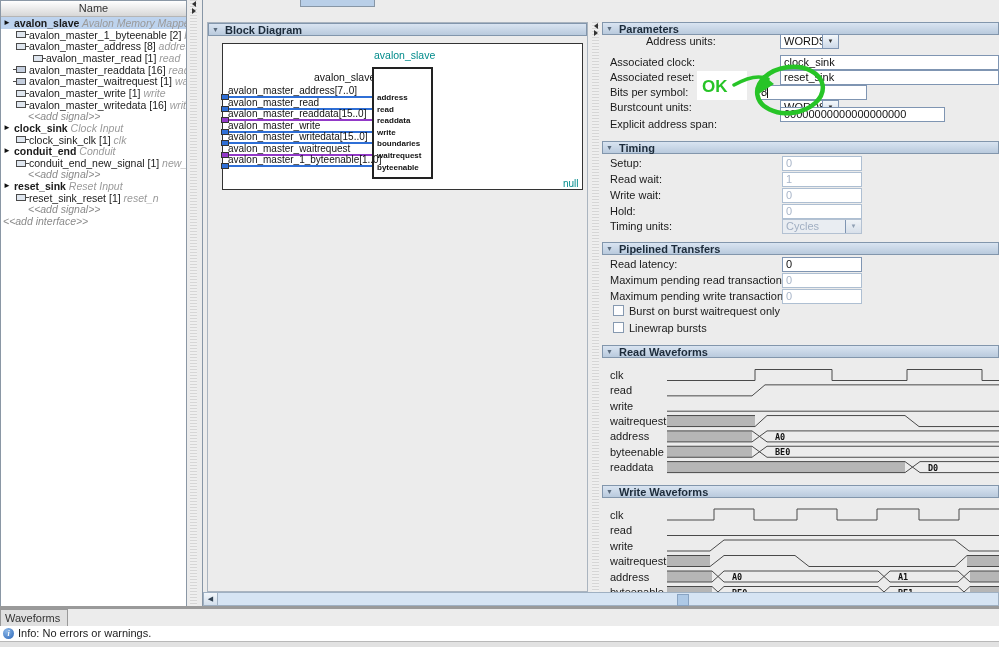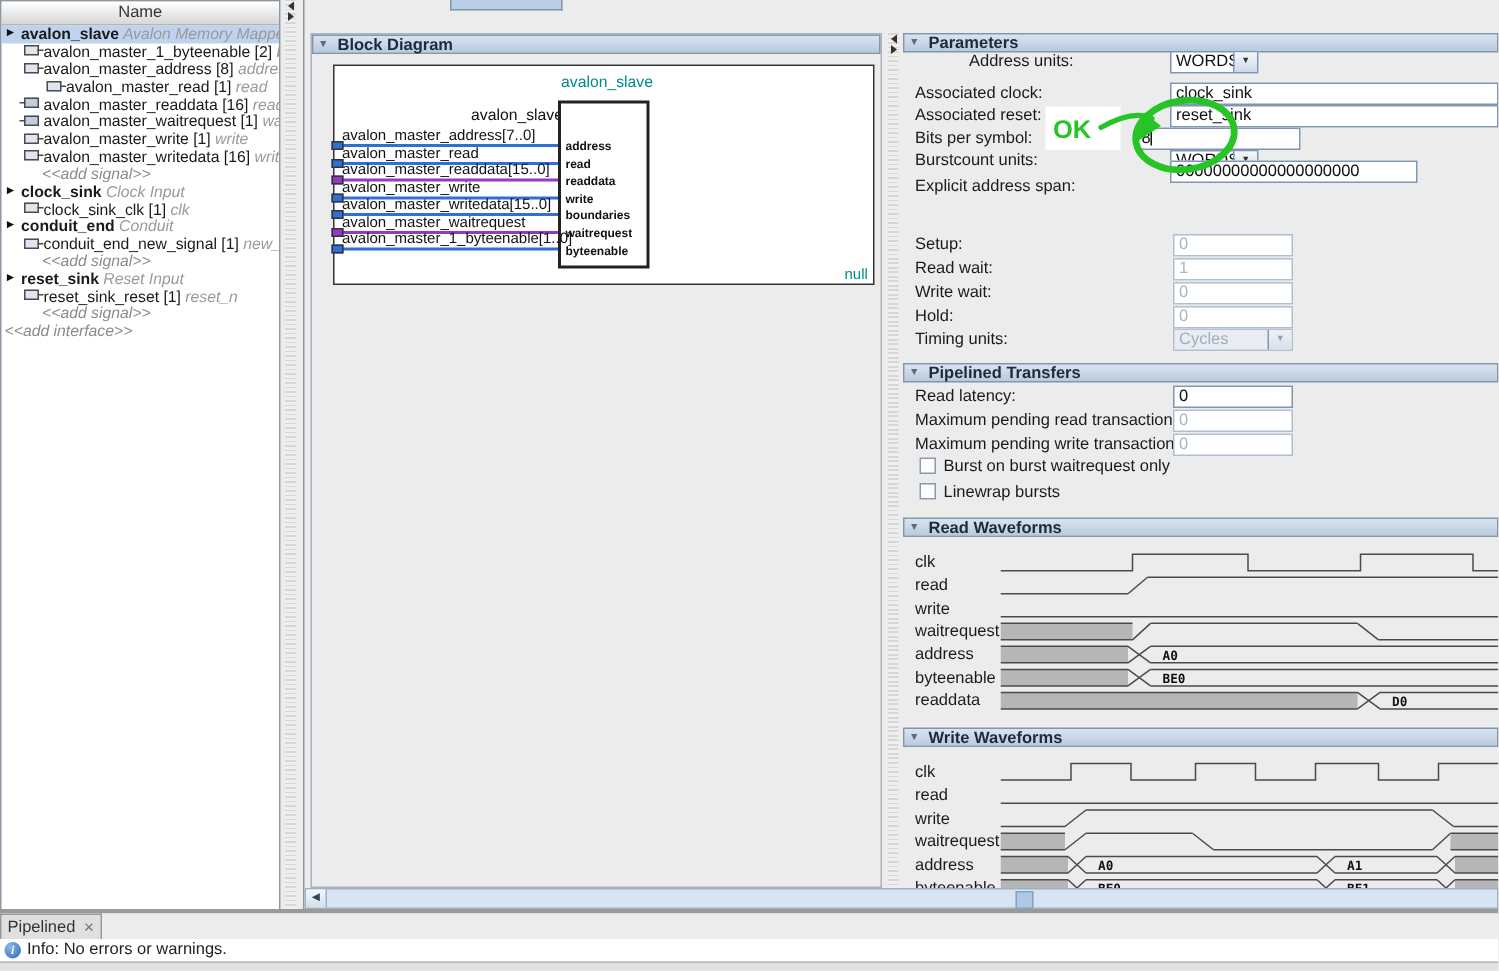--- a/index.html
+++ b/index.html
@@ -108,21 +108,21 @@
 <body>
 
 <div id="app">
 
   <div id="tree-panel" class="abs">
     <div id="tree-header">Name</div>
     <div id="tree-rows">
         <div class="tree-row sel" style="top: 16px; padding-left: 2px;"><span class="ic ic-int">►</span><span class="t-name b">avalon_slave</span><span class="t-type"> Avalon Memory Mapped</span></div>
         <div class="tree-row" style="top: 27.65px; padding-left: 15px;"><span class="ic ic-sig in"></span><span class="t-name">avalon_master_1_byteenable</span><span class="t-width"> [2]</span><span class="t-type"> by</span></div>
         <div class="tree-row" style="top: 39.3px; padding-left: 15px;"><span class="ic ic-sig in"></span><span class="t-name">avalon_master_address</span><span class="t-width"> [8]</span><span class="t-type"> addres</span></div>
-        <div class="tree-row" style="top: 50.95px; padding-left: 16px; margin-left: 14px;"><span class="ic ic-sig in"></span><span class="t-name">avalon_master_read</span><span class="t-width"> [1]</span><span class="t-type"> read</span></div>
+        <div class="tree-row" style="top: 50.95px; padding-left: 32px;"><span class="ic ic-sig in"></span><span class="t-name">avalon_master_read</span><span class="t-width"> [1]</span><span class="t-type"> read</span></div>
         <div class="tree-row" style="top: 62.6px; padding-left: 15px;"><span class="ic ic-sig out"></span><span class="t-name">avalon_master_readdata</span><span class="t-width"> [16]</span><span class="t-type"> read</span></div>
         <div class="tree-row" style="top: 74.25px; padding-left: 15px;"><span class="ic ic-sig out"></span><span class="t-name">avalon_master_waitrequest</span><span class="t-width"> [1]</span><span class="t-type"> wai</span></div>
         <div class="tree-row" style="top: 85.9px; padding-left: 15px;"><span class="ic ic-sig in"></span><span class="t-name">avalon_master_write</span><span class="t-width"> [1]</span><span class="t-type"> write</span></div>
         <div class="tree-row" style="top: 97.55px; padding-left: 15px;"><span class="ic ic-sig in"></span><span class="t-name">avalon_master_writedata</span><span class="t-width"> [16]</span><span class="t-type"> writ</span></div>
         <div class="tree-row" style="top: 109.2px; padding-left: 15px;"><span class="ic" style="width: 9px;"></span><span class="t-add">&lt;&lt;add signal&gt;&gt;</span></div>
         <div class="tree-row" style="top: 120.85px; padding-left: 2px;"><span class="ic ic-int">►</span><span class="t-name b">clock_sink</span><span class="t-type"> Clock Input</span></div>
         <div class="tree-row" style="top: 132.5px; padding-left: 15px;"><span class="ic ic-sig in"></span><span class="t-name">clock_sink_clk</span><span class="t-width"> [1]</span><span class="t-type"> clk</span></div>
         <div class="tree-row" style="top: 144.15px; padding-left: 2px;"><span class="ic ic-int">►</span><span class="t-name b">conduit_end</span><span class="t-type"> Conduit</span></div>
         <div class="tree-row" style="top: 155.8px; padding-left: 15px;"><span class="ic ic-sig in"></span><span class="t-name">conduit_end_new_signal</span><span class="t-width"> [1]</span><span class="t-type"> new_si</span></div>
         <div class="tree-row" style="top: 167.45px; padding-left: 15px;"><span class="ic" style="width: 9px;"></span><span class="t-add">&lt;&lt;add signal&gt;&gt;</span></div>
@@ -188,20 +188,24 @@
   <div class="abs splitter" style="left:592px;top:22px;height:570px;">
     <div class="split-arrows">
       <div class="tri-l"></div>
         <div class="tri-r"></div>
     </div>
   </div>
 
   <div class="abs hdr" style="left:602px;top:22px;width:397px;">
     <span class="tri">▼</span>
     <span>Parameters</span>
+  </div>
+  <div class="abs hdr" style="left:602px;top:141px;width:397px;">
+    <span class="tri">▼</span>
+    <span>Timing</span>
   </div>
   <div class="abs hdr" style="left:602px;top:242px;width:397px;">
     <span class="tri">▼</span>
     <span>Pipelined Transfers</span>
   </div>
   <div class="abs hdr" style="left:602px;top:345px;width:397px;">
     <span class="tri">▼</span>
     <span>Read Waveforms</span>
   </div>
   <div class="abs hdr" style="left:602px;top:485px;width:397px;">
@@ -369,21 +373,21 @@
     </div>
 
   <div id="hscroll" class="abs">
     <div id="hscroll-btn">◀</div>
     <div id="hscroll-thumb"></div>
   </div>
 
   <div id="msg-sep" class="abs"></div>
   <div id="msg-tabbar" class="abs">
     <div id="msg-tab">
-      <span>Pipelined</span>
+      <span>Waveforms</span>
       <span class="x">✕</span>
     </div>
   </div>
   <div id="msg-row" class="abs">
     <div id="msg-icon">i</div>
     <div id="msg-text">Info: No errors or warnings.</div>
   </div>
   <div id="bottom-strip" class="abs"></div>
 
   <svg class="abs" id="annot" style="left:688px;top:58px;pointer-events:none;" width="175" height="72" viewBox="0 0 175 72">

